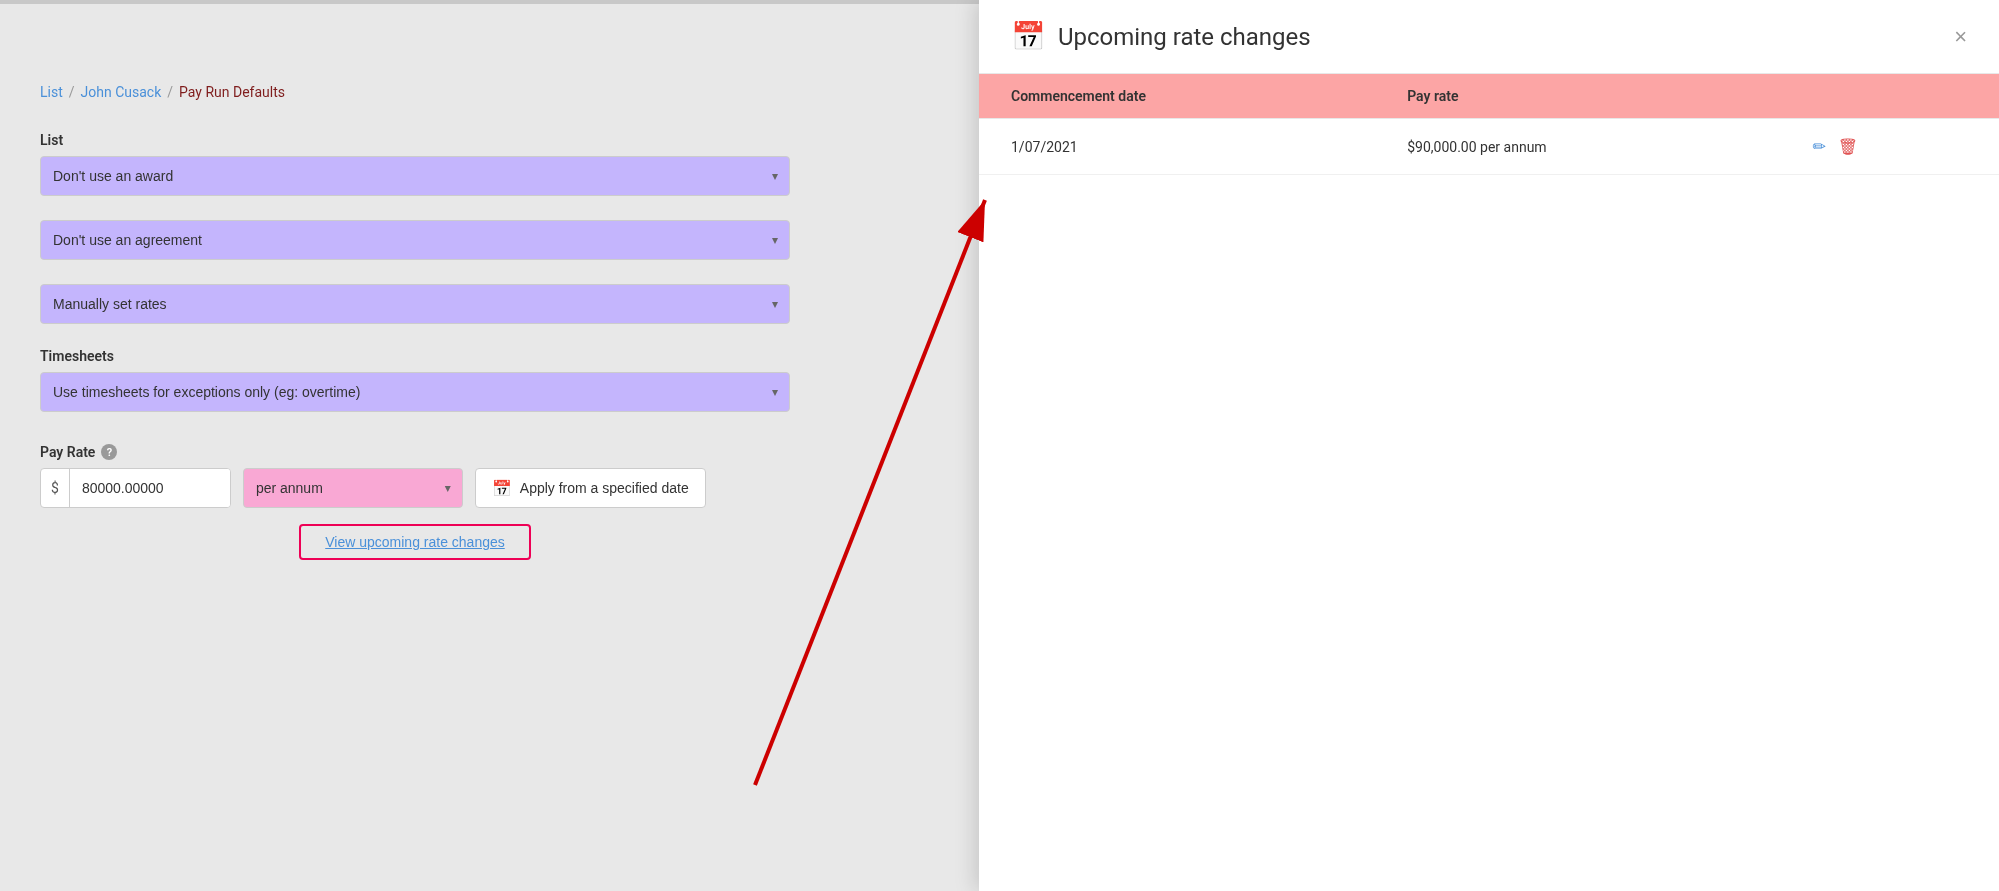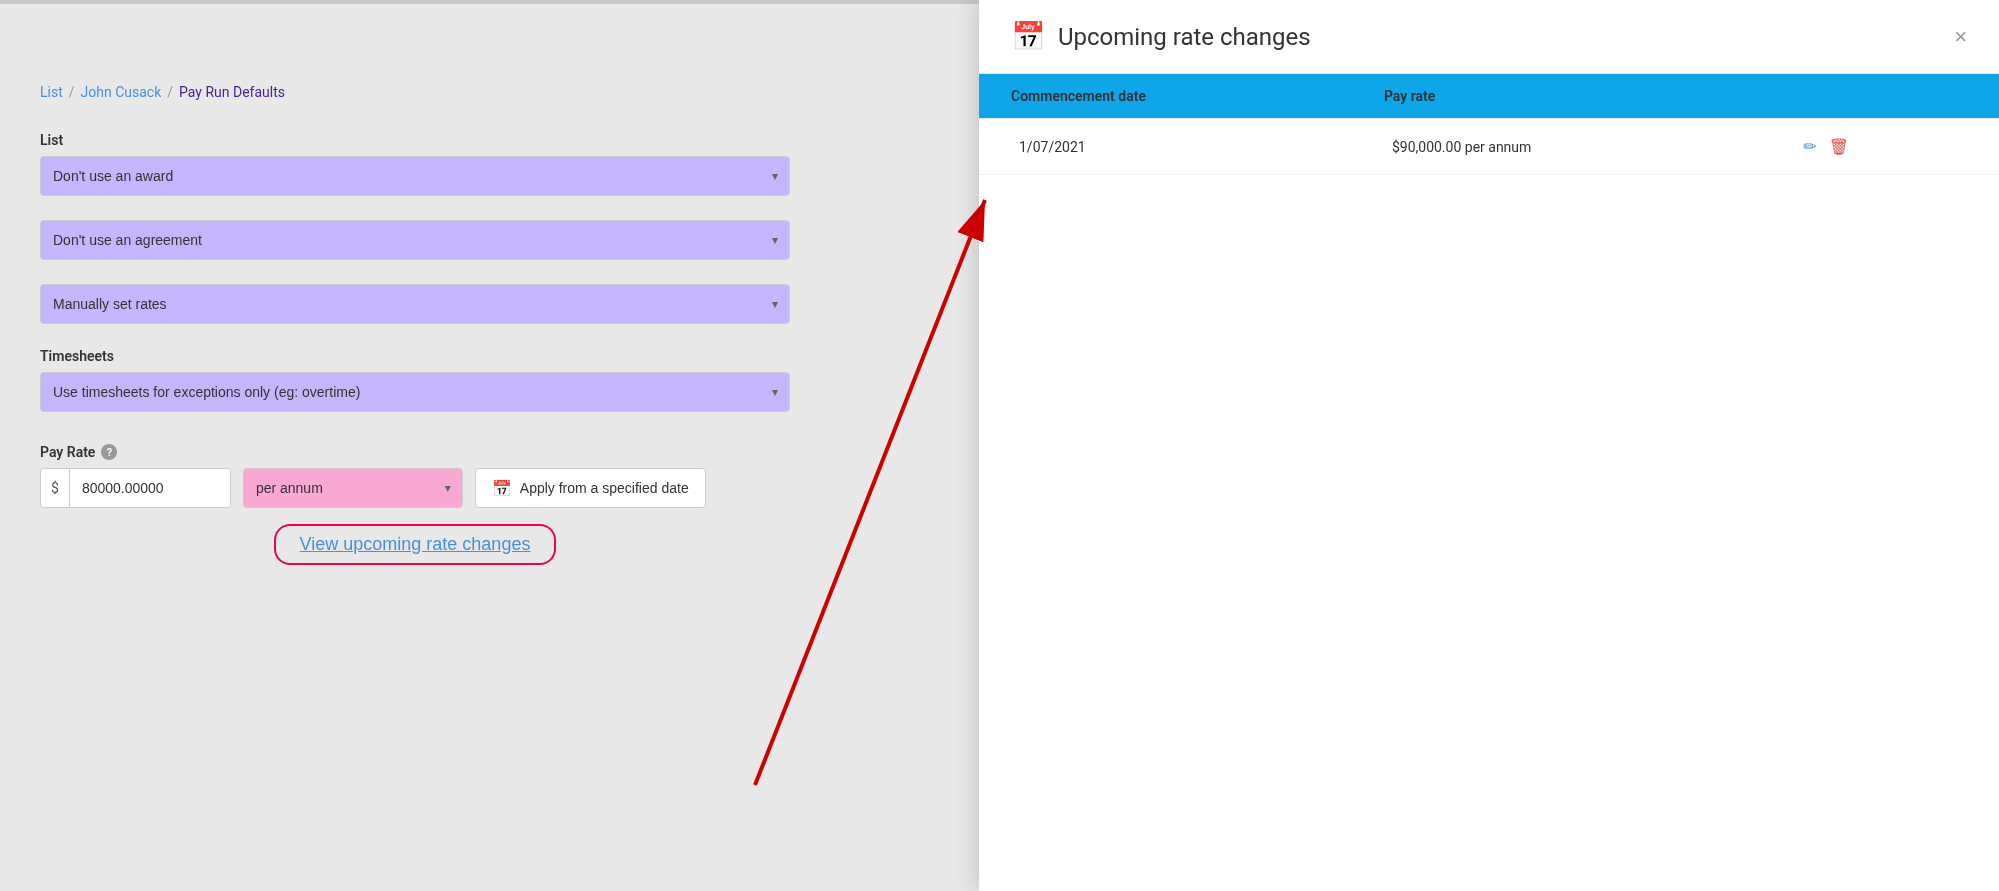--- a/index.html
+++ b/index.html
@@ -28,21 +28,21 @@
       gap: 6px;
       font-size: 14px;
       color: #666;
       margin-bottom: 32px;
     }
     .breadcrumb-link {
       color: #4a90d9;
       cursor: pointer;
     }
     .breadcrumb-sep { color: #999; }
-    .breadcrumb-current { color: #4c1d95; }
+    .breadcrumb-current { color: #7f1d1d; }
 
     .form-section {
       margin-bottom: 24px;
     }
     .form-label {
       font-size: 14px;
       font-weight: 600;
       color: #333;
       margin-bottom: 8px;
       display: block;
@@ -168,24 +168,24 @@
     }
 
     .view-upcoming-wrapper {
       margin-top: 16px;
       width: 750px;
       display: flex;
       justify-content: center;
     }
     .view-upcoming-btn {
       border: 2px solid #e05;
-      border-radius: 16px;
+      border-radius: 4px;
       background: transparent;
       color: #4a90d9;
-      font-size: 18px;
+      font-size: 14px;
       padding: 8px 24px;
       cursor: pointer;
       text-decoration: underline;
     }
 
     
     .panel-overlay {
       position: absolute;
       top: 0;
       right: 0;
@@ -225,32 +225,32 @@
       color: #999;
       cursor: pointer;
       line-height: 1;
     }
 
     .panel-table {
       width: 100%;
       border-collapse: collapse;
     }
     .panel-table thead tr {
-      background: #0ea5e9;
+      background: #fca5a5;
     }
     .panel-table th {
       padding: 14px 32px;
       text-align: left;
       font-size: 14px;
       font-weight: 600;
       color: #333;
       border-bottom: 1px solid #e8e8e8;
     }
     .panel-table td {
-      padding: 18px 40px;
+      padding: 18px 32px;
       font-size: 14px;
       color: #333;
       border-bottom: 1px solid #f0f0f0;
     }
     .action-icons {
       display: flex;
       align-items: center;
       gap: 12px;
     }
     .edit-icon {

